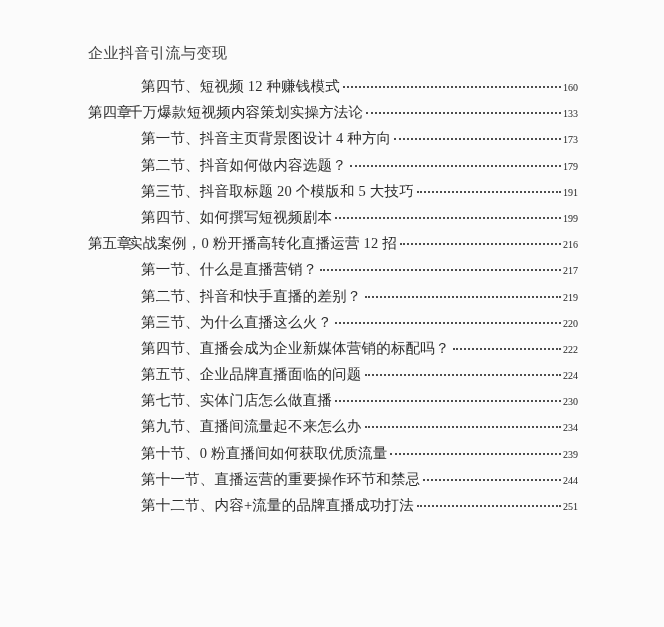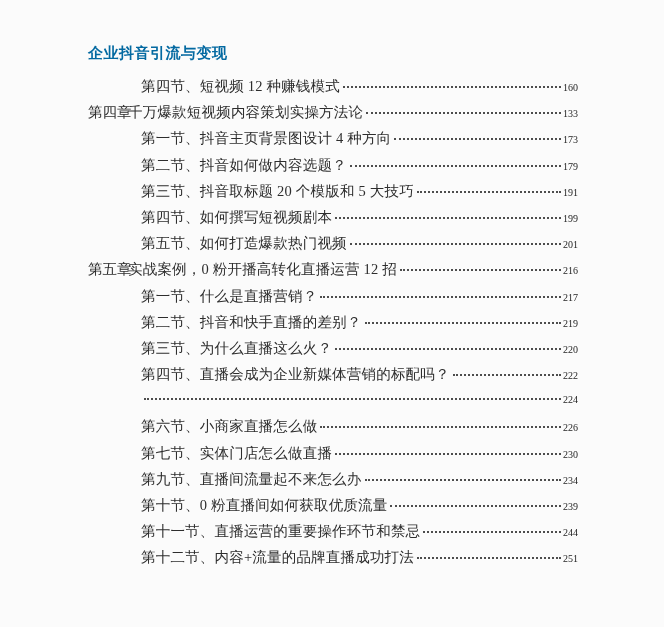--- a/index.html
+++ b/index.html
@@ -11,24 +11,24 @@
   }
   .page {
     position: relative;
     width: 664px; height: 627px;
     background: #fbfbfb;
   }
   .book-title {
     position: absolute;
     left: 88px; top: 44px;
     font-family: "DejaVu Sans", "Liberation Sans", sans-serif;
-    font-weight: 700;
+    font-weight: 400;
     font-size: 15px;
     letter-spacing: 0.5px;
-    color: #0369a1;
+    color: #404040;
   }
   .toc {
     position: absolute;
     left: 88px; top: 73px;
     width: 490px;
     list-style: none;
   }
   .row {
     display: flex;
     align-items: baseline;
@@ -106,26 +106,20 @@
     <span class="pagenum">191</span>
   </li>
 
   <li class="row section-row">
     <span class="num"></span>
     <span class="label">第四节、如何撰写短视频剧本</span>
     <span class="leader"></span>
     <span class="pagenum">199</span>
   </li>
 
-  <li class="row section-row">
-    <span class="num"></span>
-    <span class="label">第五节、如何打造爆款热门视频</span>
-    <span class="leader"></span>
-    <span class="pagenum">201</span>
-  </li>
 
   <li class="row chapter-row">
     <span class="num">第五章</span>
     <span class="label">实战案例，0 粉开播高转化直播运营 12 招</span>
     <span class="leader"></span>
     <span class="pagenum">216</span>
   </li>
 
   <li class="row section-row">
     <span class="num"></span>
@@ -150,30 +144,25 @@
 
   <li class="row section-row">
     <span class="num"></span>
     <span class="label">第四节、直播会成为企业新媒体营销的标配吗？</span>
     <span class="leader"></span>
     <span class="pagenum">222</span>
   </li>
 
   <li class="row section-row">
     <span class="num"></span>
+    <span class="label">第五节、企业品牌直播面临的问题</span>
     <span class="leader"></span>
     <span class="pagenum">224</span>
   </li>
 
-  <li class="row section-row">
-    <span class="num"></span>
-    <span class="label">第六节、小商家直播怎么做</span>
-    <span class="leader"></span>
-    <span class="pagenum">226</span>
-  </li>
 
   <li class="row section-row">
     <span class="num"></span>
     <span class="label">第七节、实体门店怎么做直播</span>
     <span class="leader"></span>
     <span class="pagenum">230</span>
   </li>
 
 
   <li class="row section-row">

